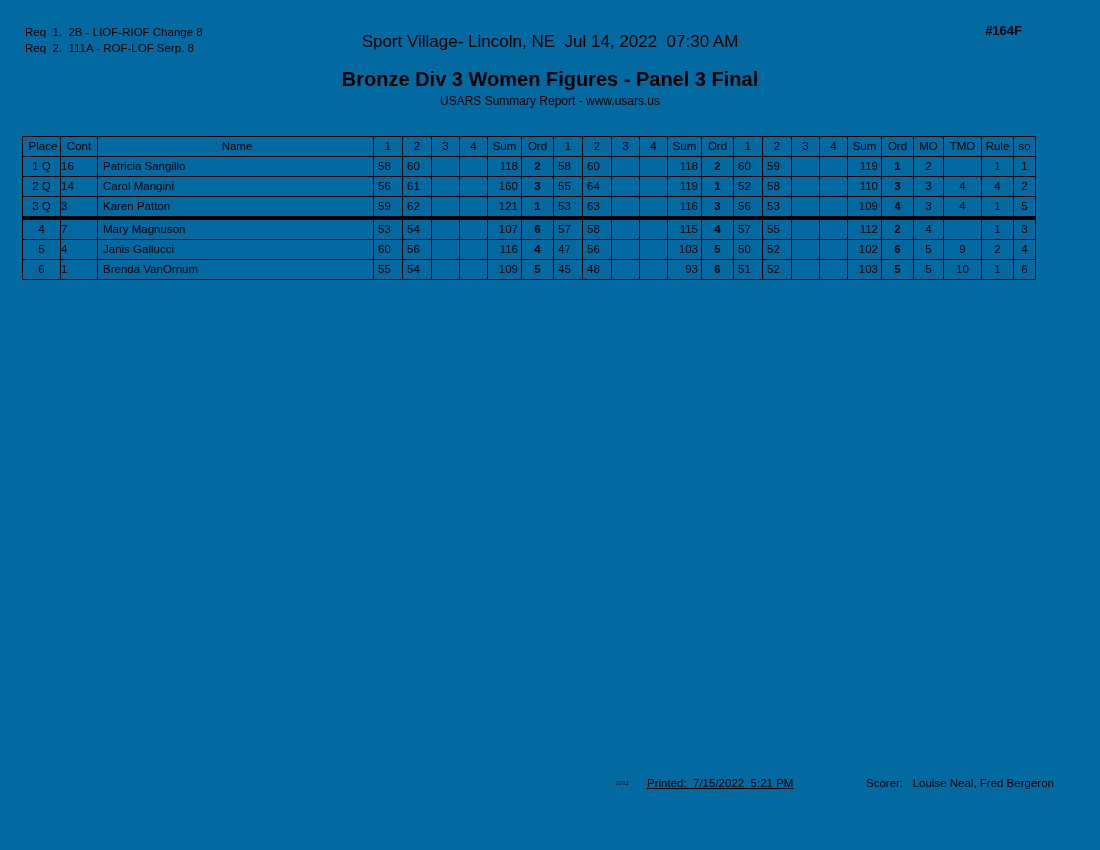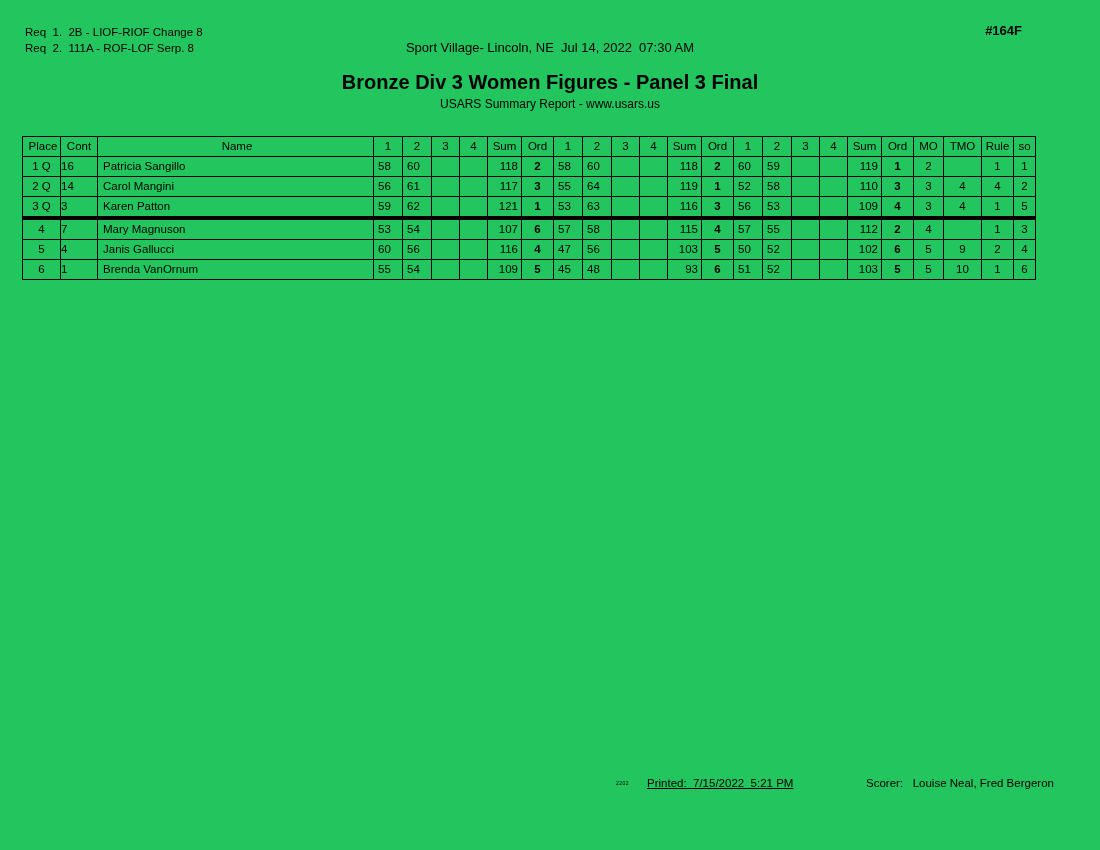--- a/index.html
+++ b/index.html
@@ -1,26 +1,26 @@
 <!DOCTYPE html>
 <html><head>
 <meta charset="utf-8">
 <style>
   html,body { margin:0; padding:0; background:#ffffff; }
   .page {
-    position:relative; width:1100px; height:850px; background:#22c55e;
+    position:relative; width:1100px; height:850px; background:#0369a1;
     color:#000; font-family:"Liberation Sans", sans-serif; overflow:hidden;
   }
   .pre { white-space:pre; }
 
   
   .req { position:absolute; left:25px; top:24px; font-size:11.5px; line-height:16px; }
   .titles { position:absolute; left:0; right:0; top:20px; text-align:center; }
   .t1 { font-size:19px; font-weight:bold; }
-  .t2 { font-size:13px; margin-top:20px; }
+  .t2 { font-size:17px; margin-top:12px; }
   .t3 { font-size:20px; font-weight:bold; margin-top:16px; }
   .t4 { font-size:12px; margin-top:3px; }
   .evtnum { position:absolute; right:78px; top:23px; font-size:13px; font-weight:bold; }
 
   
   table.results {
     position:absolute; left:22px; top:136px;
     border-collapse:collapse; table-layout:fixed; width:1013px;
   }
   .results td, .results th {
@@ -152,21 +152,21 @@
           <td class="c-tail">1</td>
         </tr>
         <tr class="data-row">
           <td class="c-place bold">2 Q</td>
           <td class="c-cont bold">14</td>
           <td class="c-name bold">Carol Mangini</td>
           <td class="c-score">56</td>
           <td class="c-score">61</td>
           <td class="c-score"></td>
           <td class="c-score"></td>
-          <td class="c-sum">117</td>
+          <td class="c-sum">160</td>
           <td class="c-ord ord">3</td>
           <td class="c-score">55</td>
           <td class="c-score">64</td>
           <td class="c-score"></td>
           <td class="c-score"></td>
           <td class="c-sum">119</td>
           <td class="c-ord ord">1</td>
           <td class="c-score">52</td>
           <td class="c-score">58</td>
           <td class="c-score"></td>

